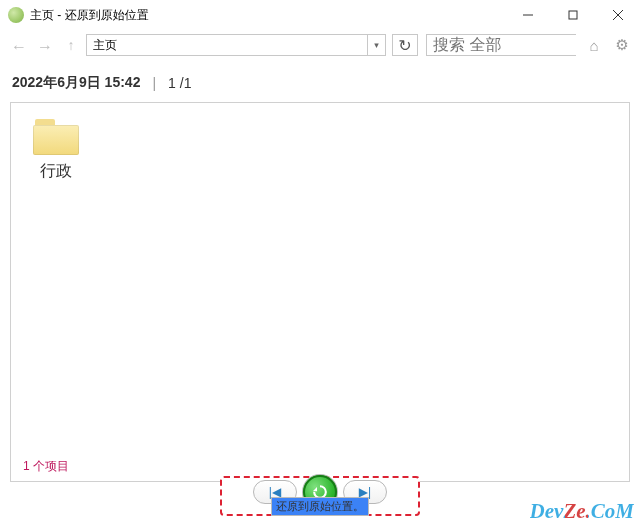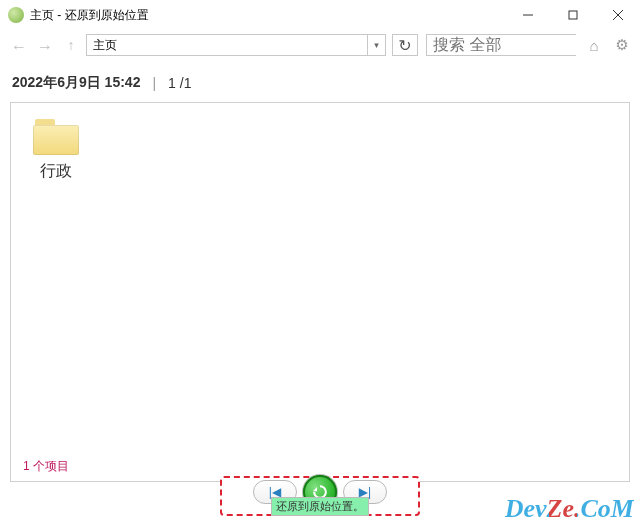--- a/index.html
+++ b/index.html
@@ -44,24 +44,24 @@
     .folder-name { font-size:16px; color:#333; }
     .status { position:absolute; left:12px; bottom:6px; font-size:12px; color:#be185d; }
 
     
     .bottom { position:absolute; left:0; right:0; bottom:14px; display:flex; justify-content:center; }
     .ctrl-group { position:relative; width:200px; height:40px; border:2px dashed #d23; border-radius:4px; display:flex; align-items:center; justify-content:center; gap:6px; background:#fff; padding-bottom:8px; }
     .skip-btn { width:44px; height:24px; border:1px solid #b8b8b8; border-radius:12px; background:linear-gradient(#fff,#f1f1f1); display:flex; align-items:center; justify-content:center; color:#2a7fbf; font-size:12px; cursor:pointer; }
     .restore-btn { width:34px; height:34px; border-radius:50%; background:radial-gradient(circle at 35% 35%, #7fe07f, #2db62d 60%, #1e8c1e); box-shadow:inset 0 0 0 2px #167c16, 0 0 0 1px #b8b8b8; display:flex; align-items:center; justify-content:center; position:relative; cursor:pointer; }
     .restore-btn svg { width:20px; height:20px; }
     .cursor { position:absolute; left:102px; top:18px; font-size:14px; color:#000; pointer-events:none; }
-    .tooltip { position:absolute; left:50%; transform:translateX(-50%); bottom:-2px; background:#86efac; border:1px solid #bbb; font-size:11px; padding:1px 4px; white-space:nowrap; color:#333; }
+    .tooltip { position:absolute; left:50%; transform:translateX(-50%); bottom:-2px; background:#3b82f6; border:1px solid #bbb; font-size:11px; padding:1px 4px; white-space:nowrap; color:#333; }
 
     
-    .wmark { position:absolute; right:6px; bottom:6px; font-weight:700; font-style:italic; font-size:26px; letter-spacing:0px; background:linear-gradient(90deg,#2aa6e0 0%, #2aa6e0 34%, #d12f2f 34%, #d12f2f 56%, #2aa6e0 56%); -webkit-background-clip:text; background-clip:text; color:transparent; opacity:.9; pointer-events:none; font-family:Georgia,"Times New Roman",serif; }
+    .wmark { position:absolute; right:6px; bottom:6px; font-weight:700; font-style:italic; font-size:21px; letter-spacing:0px; background:linear-gradient(90deg,#2aa6e0 0%, #2aa6e0 34%, #d12f2f 34%, #d12f2f 56%, #2aa6e0 56%); -webkit-background-clip:text; background-clip:text; color:transparent; opacity:.9; pointer-events:none; font-family:Georgia,"Times New Roman",serif; }
   </style>
 </head>
 <body>
 
 <div class="titlebar">
   <div class="app-icon"></div>
   <div class="title-text">主页 - 还原到原始位置</div>
   <div class="win-ctrls">
     <div class="win-btn">
         <svg viewBox="0 0 10 10">

